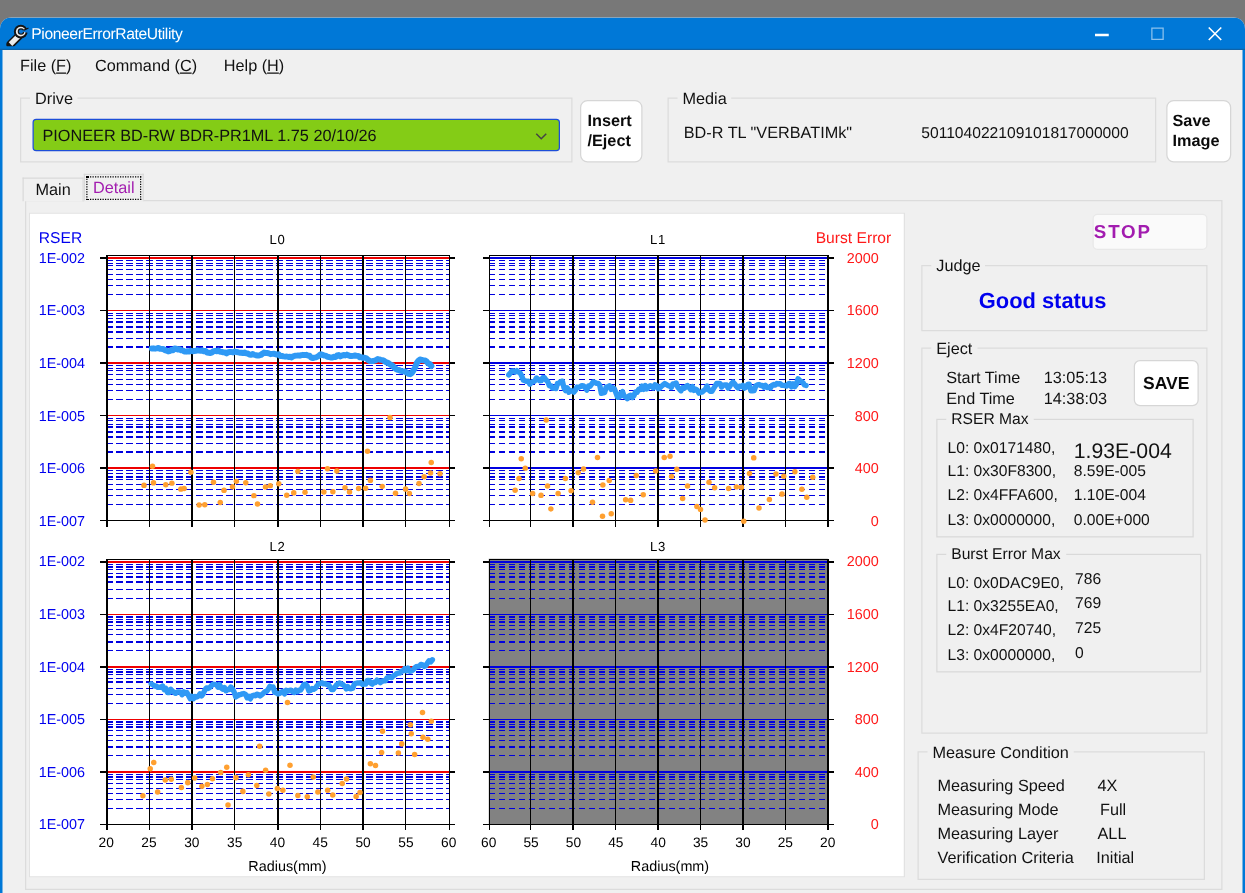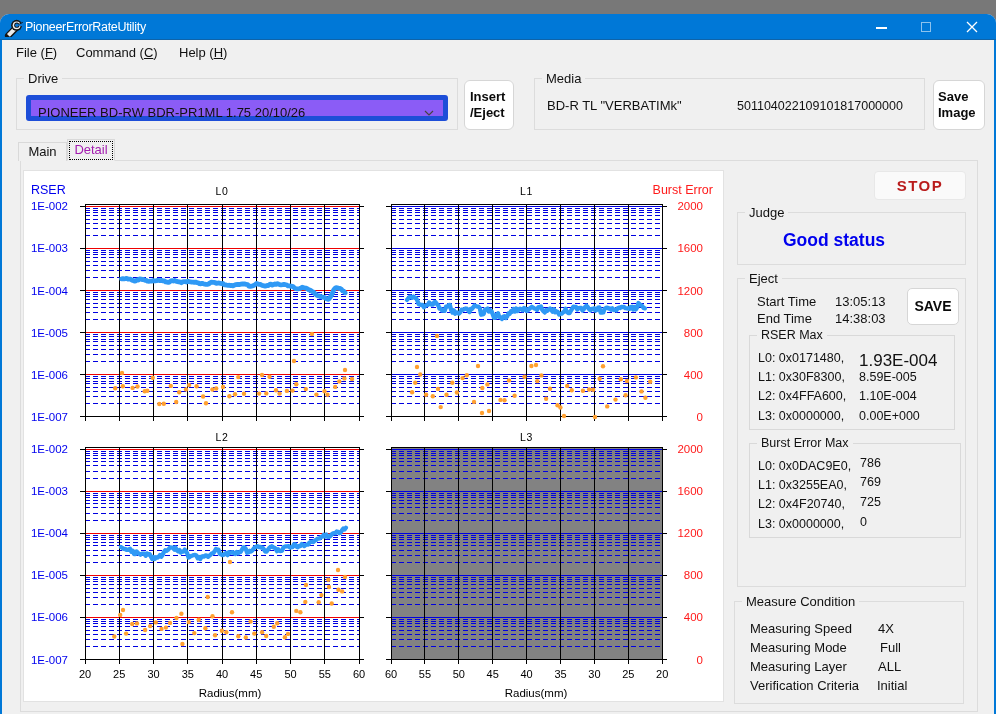--- a/index.html
+++ b/index.html
@@ -31,21 +31,21 @@
         <path d="M1,1 L11,11 M11,1 L1,11" stroke="#fff" stroke-width="1.3"></path>
       </svg>
   </div>
 
   <div class="abs t13" style="left:16px;top:31px">File (<u>F</u>)</div>
   <div class="abs t13" style="left:76px;top:31px">Command (<u>C</u>)</div>
   <div class="abs t13" style="left:179px;top:31px">Help (<u>H</u>)</div>
 
   <div class="gb" style="left:16px;top:64px;width:442px;height:52px">
       <div class="lbl">Drive</div>
-    <div class="abs" style="left:9px;top:16px;width:422px;height:26px;background:#8b5cf6;border:5px solid #1d4ed8;border-radius:3px">
+    <div class="abs" style="left:9px;top:16px;width:422px;height:26px;background:#84cc16;border:1px solid #1d4ed8;border-radius:3px">
       <div class="abs t13" style="left:7px;top:5px">PIONEER BD-RW BDR-PR1ML 1.75 20/10/26</div>
       <svg class="abs" style="right:9px;top:9px" width="10" height="8" viewBox="0 0 10 8">
           <path d="M1,2 L5,6 L9,2" stroke="#444" stroke-width="1.2" fill="none"></path>
         </svg>
     </div>
   </div>
   <div class="btn" style="left:464px;top:66px;width:50px;height:50px;padding:8px 0 0 5px;line-height:16px">Insert<br>/Eject</div>
 
   <div class="gb" style="left:534px;top:64px;width:391px;height:52px">
       <div class="lbl">Media</div>
@@ -275,21 +275,21 @@
       <text x="290.5" y="663.5" text-anchor="middle" fill="#000" font-size="11">50</text>
       <text x="594.4" y="663.5" text-anchor="middle" fill="#000" font-size="11">30</text>
       <text x="324.8" y="663.5" text-anchor="middle" fill="#000" font-size="11">55</text>
       <text x="628.3" y="663.5" text-anchor="middle" fill="#000" font-size="11">25</text>
       <text x="359.0" y="663.5" text-anchor="middle" fill="#000" font-size="11">60</text>
       <text x="662.2" y="663.5" text-anchor="middle" fill="#000" font-size="11">20</text>
       <text x="230" y="682.5" text-anchor="middle" fill="#000" font-size="11.5">Radius(mm)</text>
       <text x="536" y="682.5" text-anchor="middle" fill="#000" font-size="11.5">Radius(mm)</text>
   </svg>
 
-  <div class="abs" style="left:874px;top:157px;width:92px;height:29px;background:#fafafa;border:1px solid #e8e8e8;border-radius:4px;color:#b91c1c;font-weight:bold;font-size:15px;text-align:center;line-height:27px;letter-spacing:1.5px">STOP</div>
+  <div class="abs" style="left:874px;top:157px;width:92px;height:29px;background:#fafafa;border:1px solid #e8e8e8;border-radius:4px;color:#a21caf;font-weight:bold;font-size:15px;text-align:left;line-height:27px;letter-spacing:1.5px">STOP</div>
   <div class="gb" style="left:737px;top:198px;width:229px;height:53px">
       <div class="lbl">Judge</div>
     <div class="abs" style="left:45px;top:17px;color:#0000ee;font-weight:bold;font-size:17.5px">Good status</div>
   </div>
   <div class="gb" style="left:737px;top:264px;width:229px;height:309px">
       <div class="lbl">Eject</div>
     <div class="abs t13" style="left:19px;top:15px">Start Time</div>
     <div class="abs t13" style="left:97px;top:15px">13:05:13</div>
     <div class="abs t13" style="left:19px;top:32px">End Time</div>
     <div class="abs t13" style="left:97px;top:32px">14:38:03</div>

